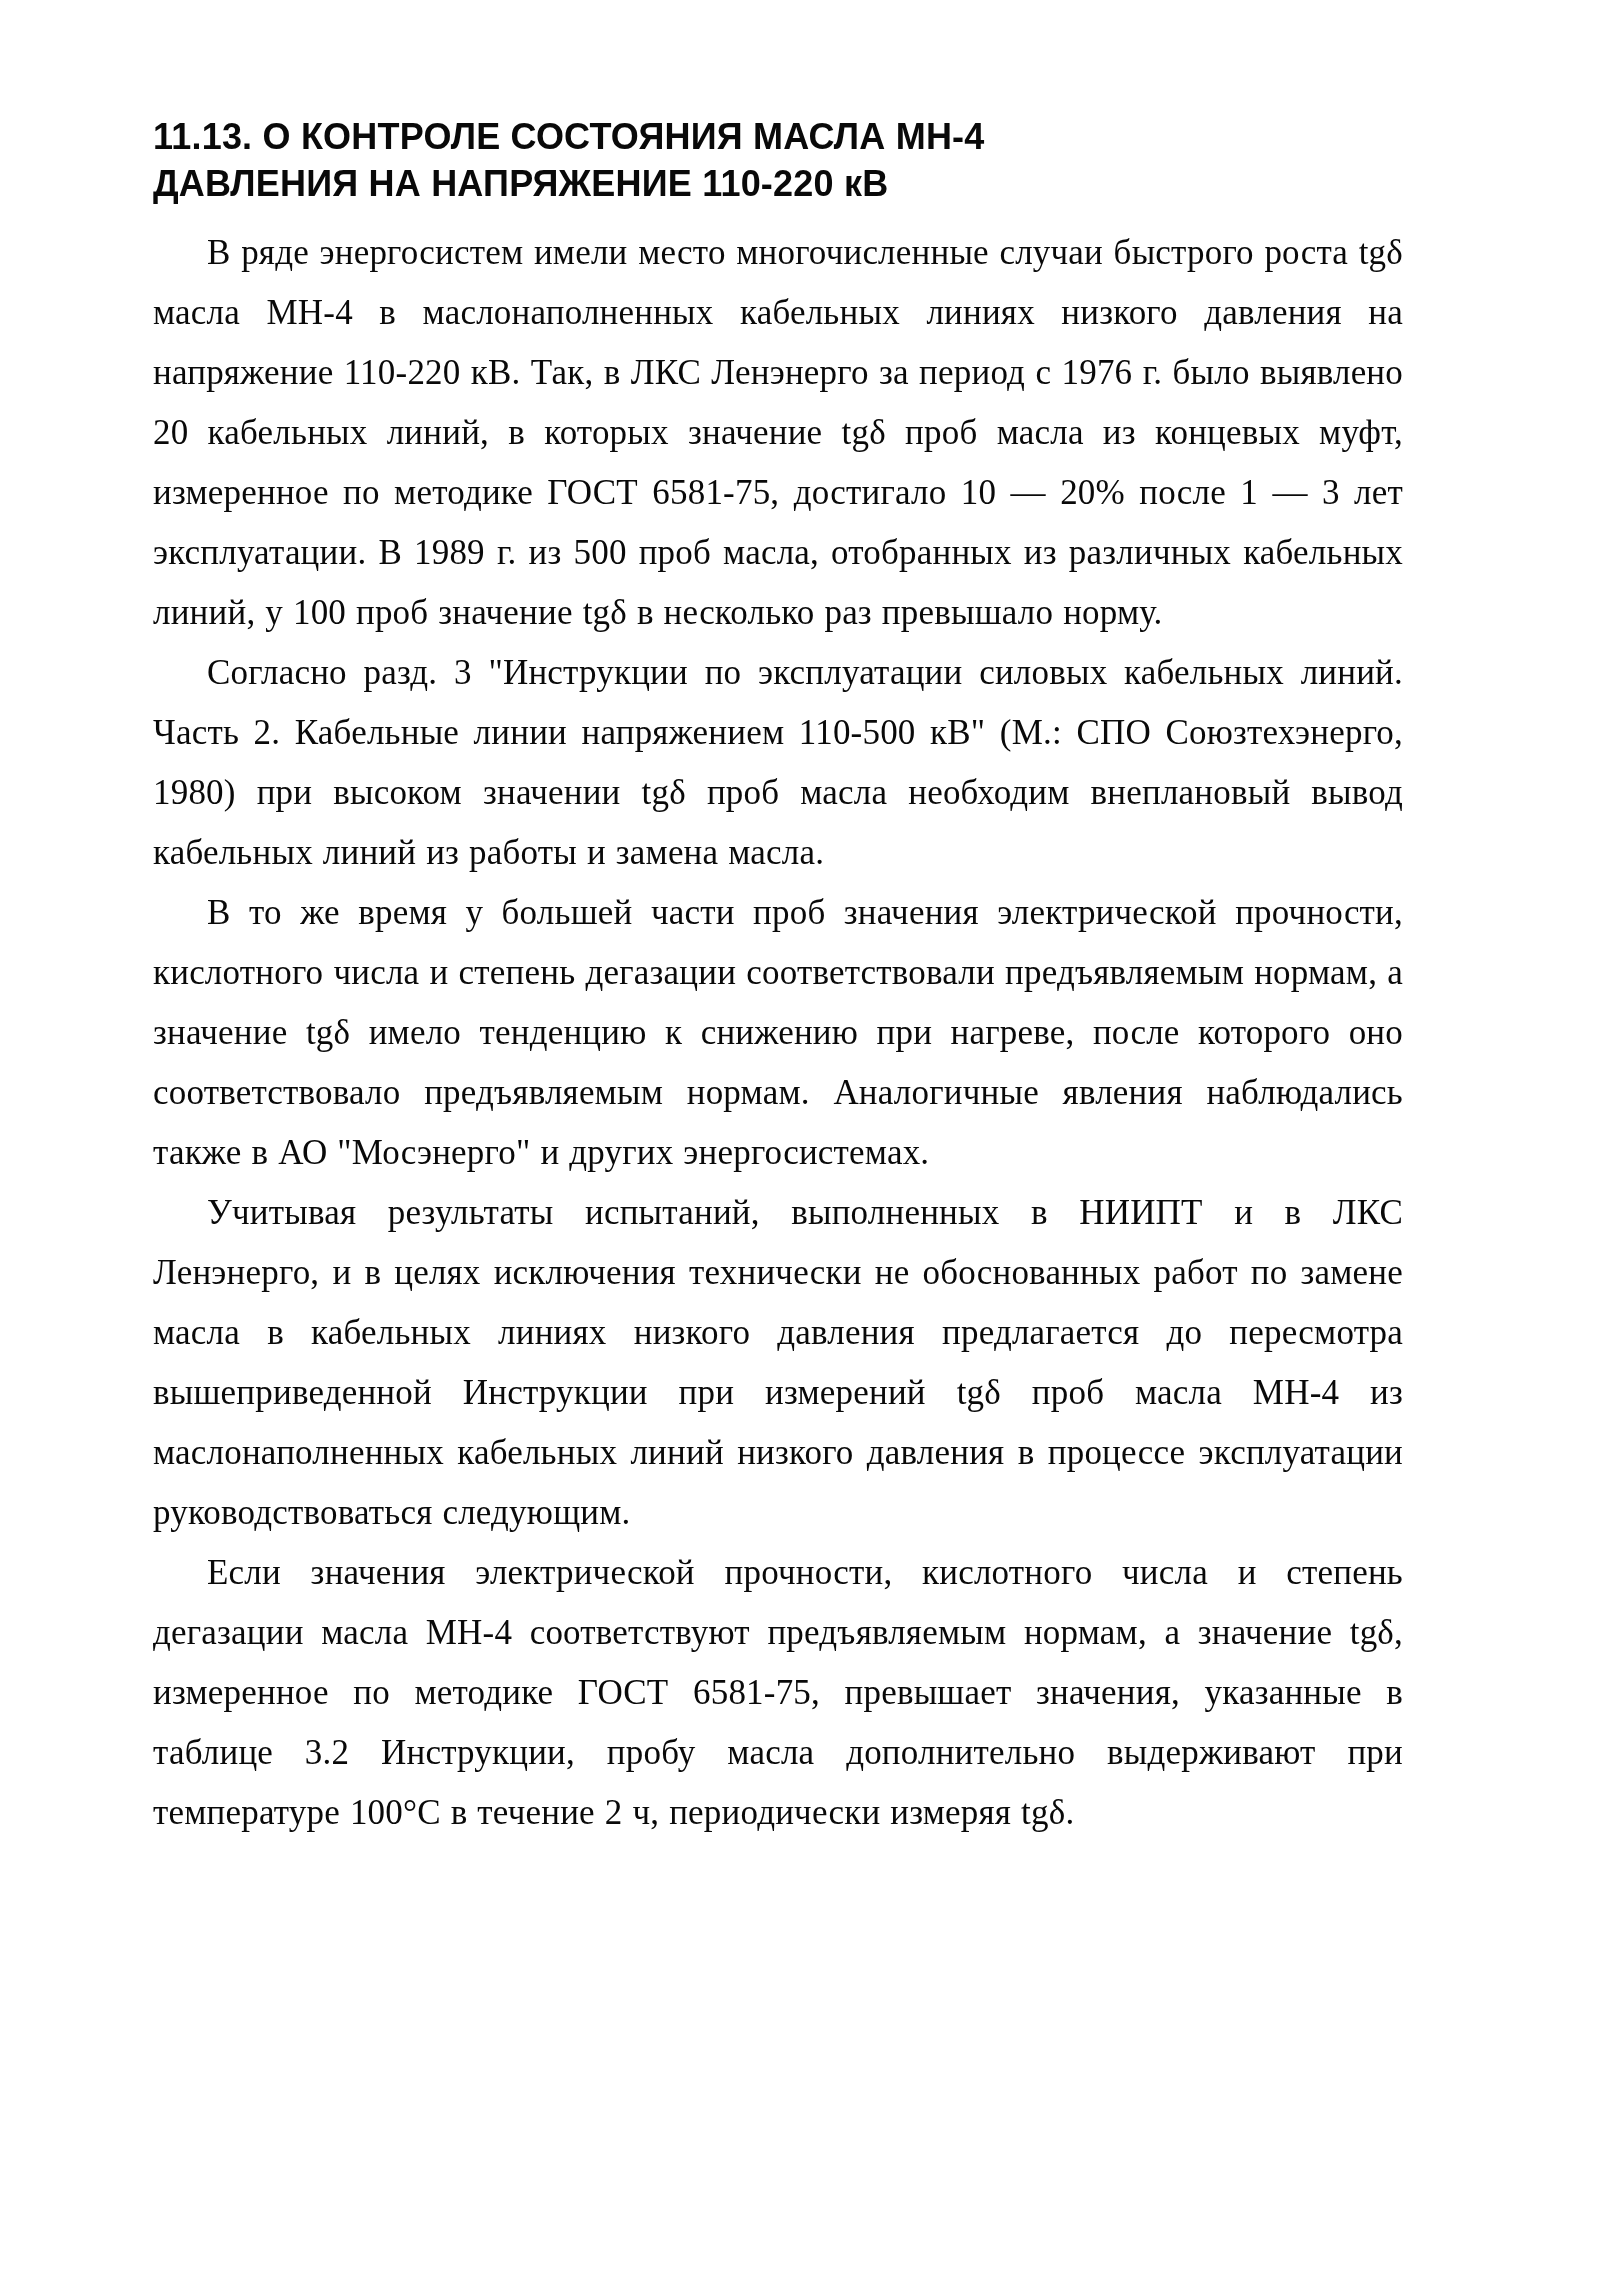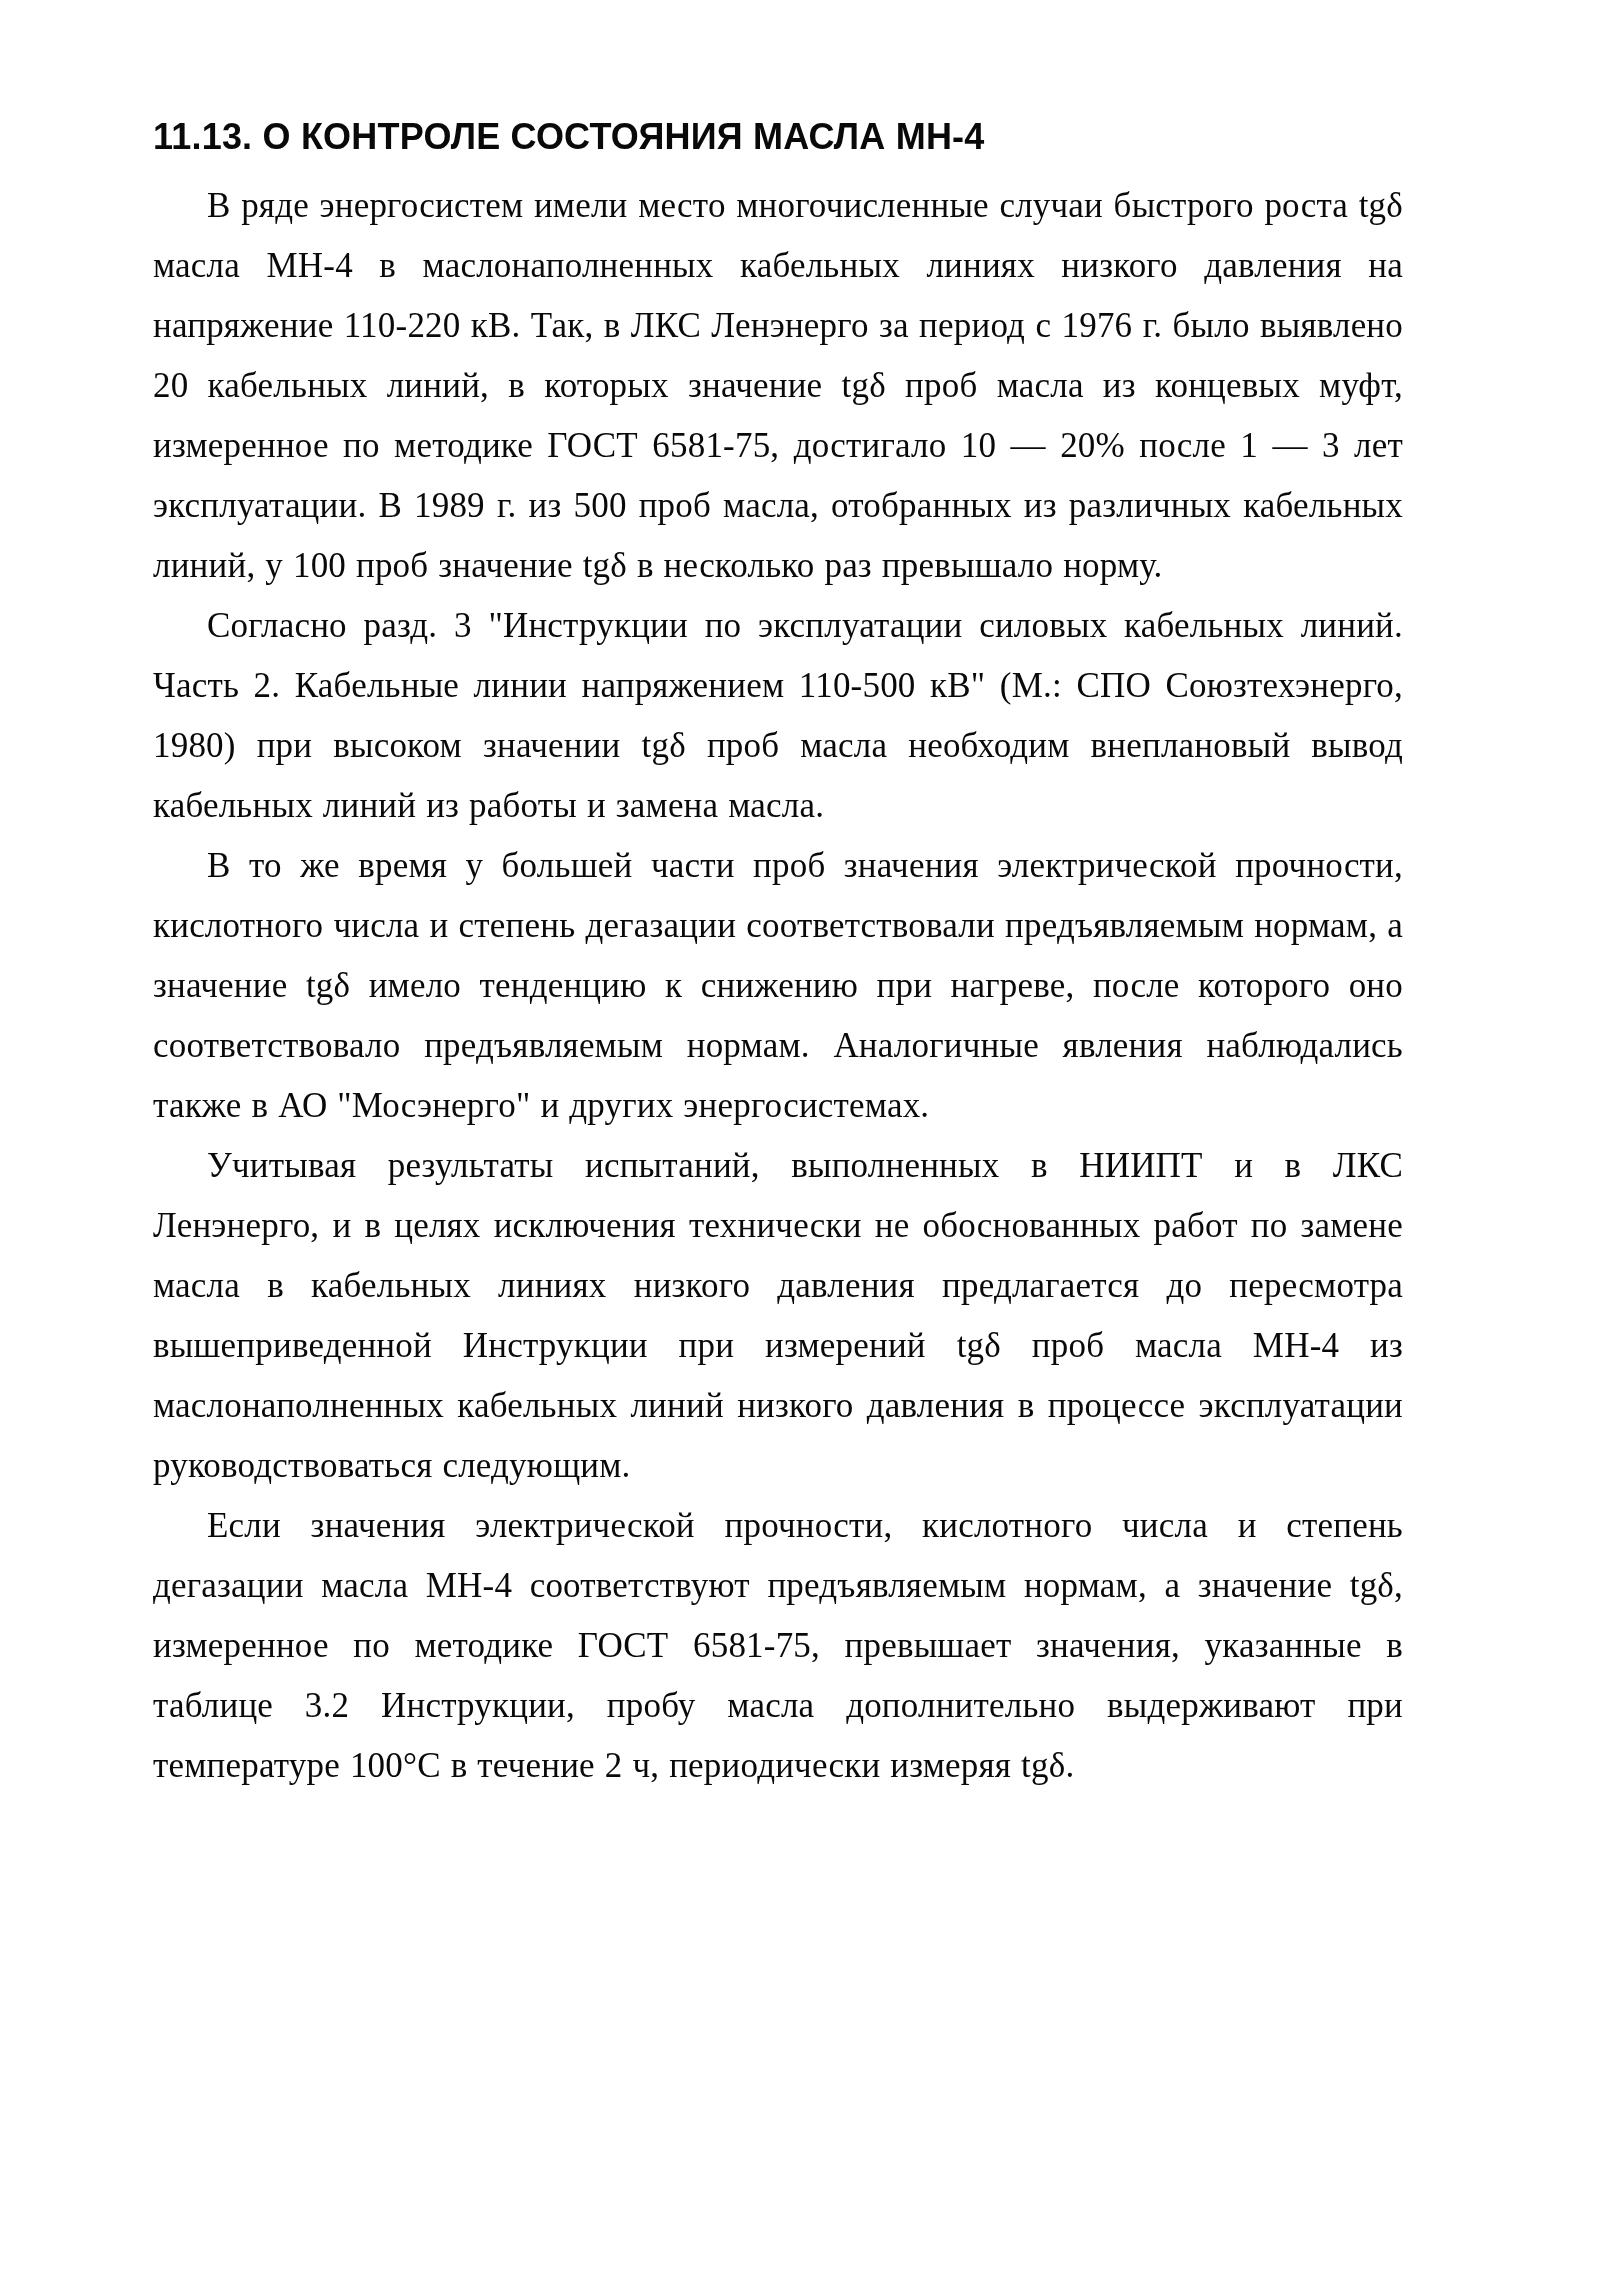--- a/index.html
+++ b/index.html
@@ -54,20 +54,21 @@
     text-align: right;
   }
 </style>
 </head>
 <body>
 
 <div class="page">
   <div class="content">
     <h1 class="heading">
       <span class="heading-line">11.13. О КОНТРОЛЕ СОСТОЯНИЯ МАСЛА МН-4</span>
+      <span class="heading-line">ДАВЛЕНИЯ НА НАПРЯЖЕНИЕ 110-220 кВ</span>
     </h1>
     <p class="para">В ряде энергосистем имели место многочисленные случаи быстрого роста tgδ масла МН-4 в маслонаполненных кабельных линиях низкого давления на напряжение 110-220 кВ. Так, в ЛКС Ленэнерго за период с 1976 г. было выявлено 20 кабельных линий, в которых значение tgδ проб масла из концевых муфт, измеренное по методике ГОСТ 6581-75, достигало 10 — 20% после 1 — 3 лет эксплуатации. В 1989 г. из 500 проб масла, отобранных из различных кабельных линий, у 100 проб значение tgδ в несколько раз превышало норму.</p>
     <p class="para">Согласно разд. 3 "Инструкции по эксплуатации силовых кабельных линий. Часть 2. Кабельные линии напряжением 110-500 кВ" (М.: СПО Союзтехэнерго, 1980) при высоком значении tgδ проб масла необходим внеплановый вывод кабельных линий из работы и замена масла.</p>
     <p class="para">В то же время у большей части проб значения электрической прочности, кислотного числа и степень дегазации соответствовали предъявляемым нормам, а значение tgδ имело тенденцию к снижению при нагреве, после которого оно соответствовало предъявляемым нормам. Аналогичные явления наблюдались также в АО "Мосэнерго" и других энергосистемах.</p>
     <p class="para">Учитывая результаты испытаний, выполненных в НИИПТ и в ЛКС Ленэнерго, и в целях исключения технически не обоснованных работ по замене масла в кабельных линиях низкого давления предлагается до пересмотра вышеприведенной Инструкции при измерений tgδ проб масла МН-4 из маслонаполненных кабельных линий низкого давления в процессе эксплуатации руководствоваться следующим.</p>
     <p class="para">Если значения электрической прочности, кислотного числа и степень дегазации масла МН-4 соответствуют предъявляемым нормам, а значение tgδ, измеренное по методике ГОСТ 6581-75, превышает значения, указанные в таблице 3.2 Инструкции, пробу масла дополнительно выдерживают при температуре 100°С в течение 2 ч, периодически измеряя tgδ.</p>
   </div>
   <div class="page-number">150</div>
 </div>
 

